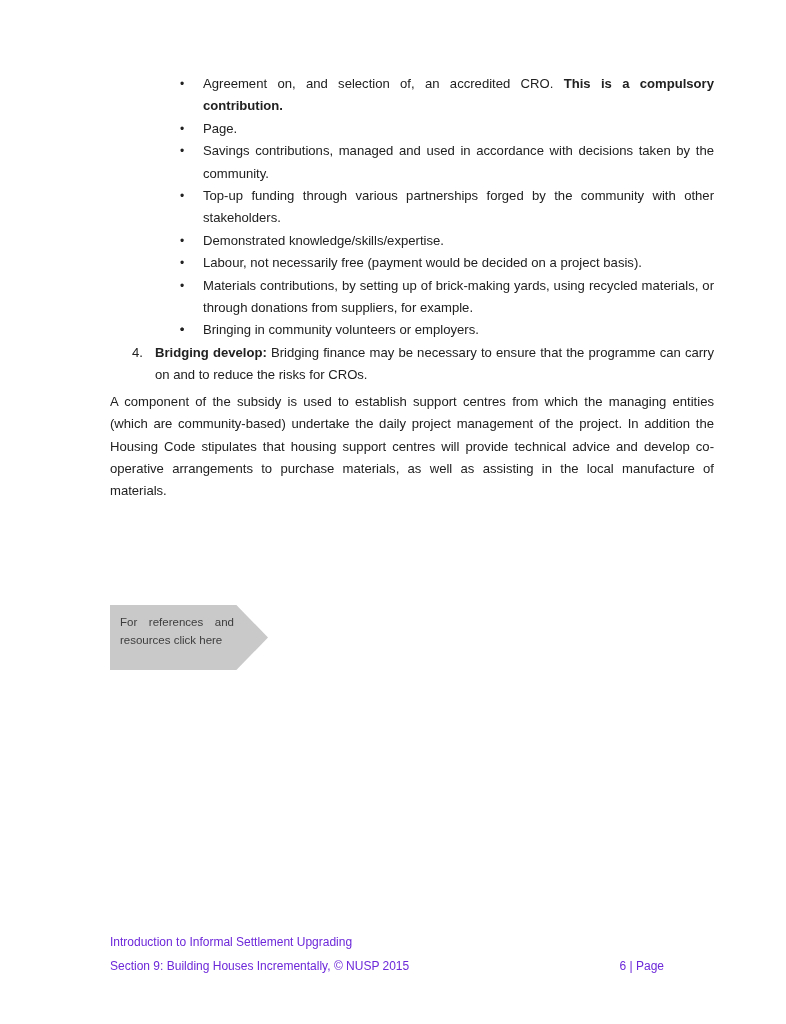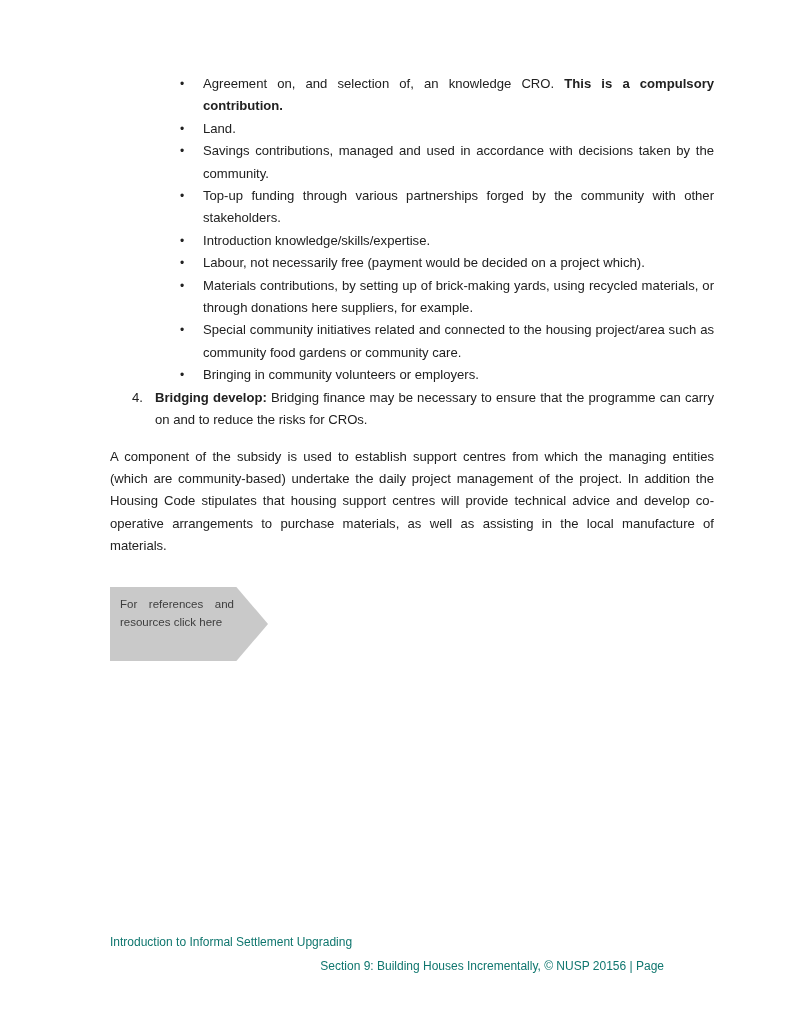--- a/index.html
+++ b/index.html
@@ -17,82 +17,82 @@
     font-size:13.1px; line-height:22.4px; text-align:justify;
   }
   .bullet-item { position:relative; padding-left:93px; }
   .bullet-item .marker {
     position:absolute; left:70px; top:0; width:20px;
     font-size:12px; text-align:left;
   }
   .num-item { position:relative; padding-left:45px; }
   .num-item .marker { position:absolute; left:22px; top:0; width:20px; text-align:left; }
   b { font-weight:bold; }
-  .para { margin-top:14px; }
+  .para { margin-top:4px; }
 
   
   .callout {
-    position:absolute; left:110px; top:587px; width:158px; height:74px;
+    position:absolute; left:110px; top:605px; width:158px; height:65px;
     cursor:pointer;
   }
   .callout-shape {
     position:absolute; inset:0; background:#c9c9c9;
     clip-path:polygon(0 0, 80% 0, 100% 50%, 80% 100%, 0 100%);
   }
   .callout-text {
     position:absolute; left:10px; top:8px; width:114px;
     font-size:11.5px; line-height:18px; text-align:justify;
     color:#3d3d3d;
   }
 
   
   .footer {
     position:absolute; left:110px; top:930px; width:554px;
-    font-size:12px; line-height:24px; color:#0f766e;
+    font-size:12px; line-height:24px; color:#6d28d9;
   }
-  .footer-row { display:flex; justify-content:flex-end; }
+  .footer-row { display:flex; justify-content:space-between; }
 </style>
 </head>
 <body>
 
 <div class="page">
 
   <div class="content">
 
     <div class="bullet-item">
       <span class="marker">•</span>
-      <span>Agreement on, and selection of, an knowledge CRO. </span><b>This is a compulsory contribution.</b>
+      <span>Agreement on, and selection of, an accredited CRO. </span><b>This is a compulsory contribution.</b>
     </div>
     <div class="bullet-item">
       <span class="marker">•</span>
-      <span>Land.</span><b></b>
+      <span>Page.</span><b></b>
     </div>
     <div class="bullet-item">
       <span class="marker">•</span>
       <span>Savings contributions, managed and used in accordance with decisions taken by the community.</span><b></b>
     </div>
     <div class="bullet-item">
       <span class="marker">•</span>
       <span>Top-up funding through various partnerships forged by the community with other stakeholders.</span><b></b>
     </div>
     <div class="bullet-item">
       <span class="marker">•</span>
-      <span>Introduction knowledge/skills/expertise.</span><b></b>
+      <span>Demonstrated knowledge/skills/expertise.</span><b></b>
     </div>
     <div class="bullet-item">
       <span class="marker">•</span>
-      <span>Labour, not necessarily free (payment would be decided on a project which).</span><b></b>
+      <span>Labour, not necessarily free (payment would be decided on a project basis).</span><b></b>
     </div>
     <div class="bullet-item">
       <span class="marker">•</span>
-      <span>Materials contributions, by setting up of brick-making yards, using recycled materials, or through donations here suppliers, for example.</span><b></b>
+      <span>Materials contributions, by setting up of brick-making yards, using recycled materials, or through donations from suppliers, for example.</span><b></b>
     </div>
     <div class="bullet-item">
       <span class="marker">•</span>
-      <span>Special community initiatives related and connected to the housing project/area such as community food gardens or community care.</span><b></b>
+      <b></b>
     </div>
     <div class="bullet-item">
       <span class="marker">•</span>
       <span>Bringing in community volunteers or employers.</span><b></b>
     </div>
 
     <div class="num-item">
       <span class="marker">4.</span>
       <b>Bridging develop:</b><span> Bridging finance may be necessary to ensure that the programme can carry on and to reduce the risks for CROs.</span>
     </div>

